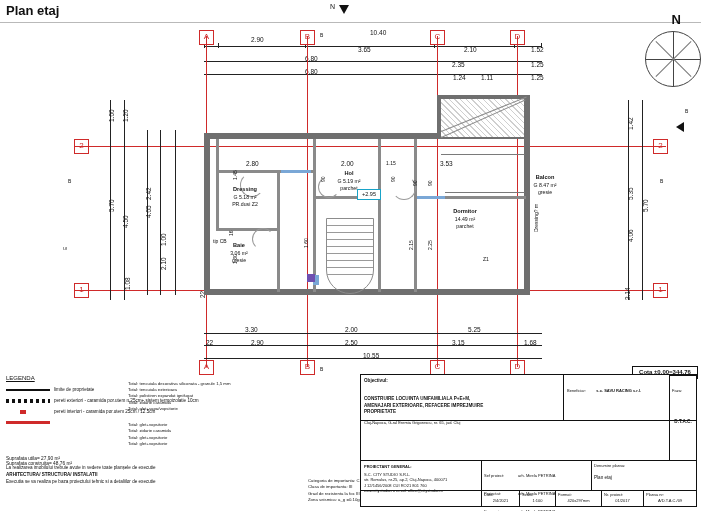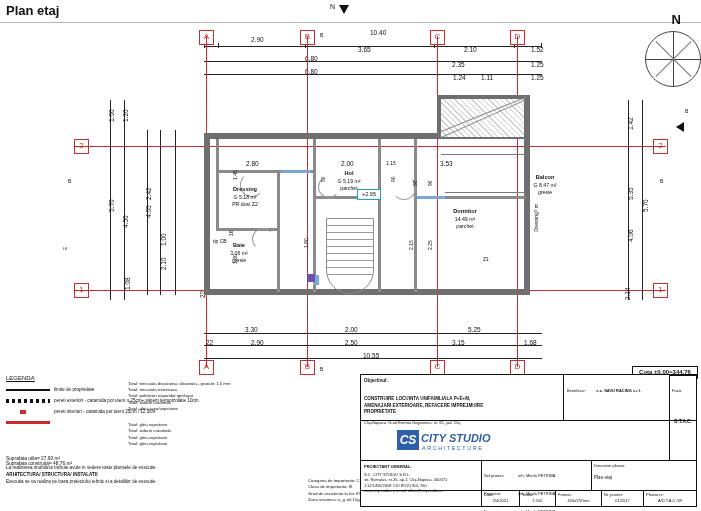--- a/index.html
+++ b/index.html
@@ -354,25 +354,20 @@
       <span class="t-tiny t-bold" style="margin-left:6px;">s.c. SAVU RACING s.r.l.</span>
     </div>
     <div class="cell bl" style="left:308px;top:0;width:27px;height:45px;"></div>
 
     <div class="cell bl bt" style="left:308px;top:0;width:27px;height:18px;padding:2px;">
       <span class="t-tiny">Faza:</span>
     </div>
 
     <div class="cell bt" style="left:0;top:45px;width:335px;height:0;"></div>
 
-    <div class="cell" style="left:0;top:45px;width:202px;height:40px;">
-      <div style="position:absolute;left:36px;top:10px;width:22px;height:20px;background:#2f5fa8;color:#fff;font-size:12px;font-weight:bold;text-align:center;line-height:20px;font-style:italic;">CS</div>
-      <div class="logo-cs" style="left:60px;top:12px;font-size:11px;">CITY STUDIO</div>
-      <div style="position:absolute;left:61px;top:25px;font-size:5.4px;letter-spacing:1.6px;color:#2f5fa8;">ARCHITECTURE</div>
-    </div>
 
     <div class="cell bl" style="left:202px;top:18px;width:106px;height:0;"></div>
     <div class="cell bl" style="left:308px;top:18px;width:27px;height:67px;padding:2px;">
       <div class="t-small t-bold" style="margin-top:24px;text-align:center;">D.T.A.C.</div>
     </div>
 
     <div class="cell bt" style="left:0;top:85px;width:120px;height:46px;padding:3px;">
       <div class="t-tiny t-bold">PROIECTANT GENERAL:</div>
       <div class="t-tiny" style="white-space:pre-line;margin-top:2px;">S.C. CITY STUDIO S.R.L.
 str. Romulus, nr.25, ap.2, Cluj-Napoca, 400071

